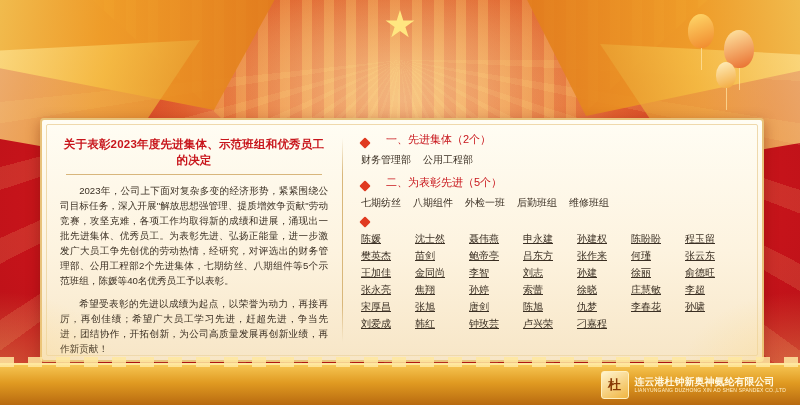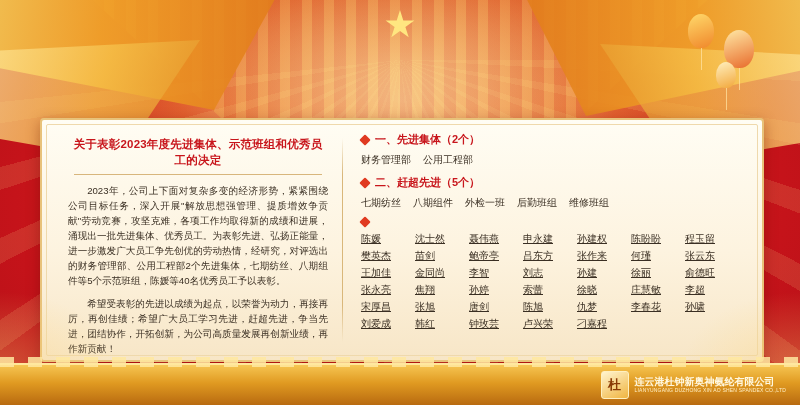--- a/index.html
+++ b/index.html
@@ -67,33 +67,33 @@
     filter:drop-shadow(0 0 6px rgba(255,220,120,.9));}
   
   .panel{
     position:absolute;left:40px;top:118px;width:720px;height:240px;
     background:linear-gradient(180deg,#fffdf4 0%,#fdf3df 55%,#f7e6c7 100%);
     border:2px solid #e8c27a;border-radius:4px;
     box-shadow:0 4px 14px rgba(90,10,0,.35);
     display:flex;
   }
   .panel:before{content:"";position:absolute;inset:4px;border:1px solid #efd9ac;border-radius:2px;pointer-events:none;}
-  .left{width:300px;padding:14px 14px 10px 26px;box-sizing:border-box;position:relative;}
+  .left{width:300px;padding:14px 14px 10px 18px;box-sizing:border-box;position:relative;}
   .divider{width:1px;background:linear-gradient(180deg,rgba(200,160,90,0),#d9b77a 18%,#d9b77a 82%,rgba(200,160,90,0));margin:18px 0;}
   .right{flex:1;padding:12px 16px 10px 18px;box-sizing:border-box;}
   .doc-title{
     color:#c8161c;font-weight:bold;font-size:11.5px;line-height:16px;
     text-align:center;margin:2px 0 6px;letter-spacing:.2px;
   }
   .doc-title-rule{height:1px;background:#d8b67c;margin:0 6px 8px;}
   .body-text{color:#3a2f23;font-size:9.6px;line-height:15px;text-align:justify;margin:0 0 8px;text-indent:2em;}
   .sign{color:#3a2f23;font-size:9.4px;line-height:15px;text-align:right;margin:0;}
   .sign.date{margin-top:2px;}
   .sec{margin-bottom:7px;}
-  .sec-head{display:flex;align-items:center;gap:6px;color:#c8161c;font-weight:bold;font-size:11px;margin-bottom:4px;}
+  .sec-head{display:flex;align-items:flex-end;gap:17px;color:#c8161c;font-weight:normal;font-size:11px;margin-bottom:4px;}
   .bullet{width:8px;height:8px;background:#e03a20;transform:rotate(45deg);border-radius:1px;flex:none;}
   .names{display:flex;flex-wrap:wrap;color:#3a2f23;font-size:10px;line-height:17px;}
   .names span{margin-right:12px;white-space:nowrap;}
   .names.grid6 span{width:52px;margin-right:2px;text-decoration:underline;}
   
   .goldbar{position:absolute;left:0;right:0;bottom:0;height:40px;
     background:linear-gradient(180deg,#f6c552 0%,#e09a21 45%,#b86a10 100%);
     border-top:2px solid #ffe79a;}
   .goldbar:before{content:"";position:absolute;left:0;right:0;top:-8px;height:10px;
     background:repeating-linear-gradient(90deg,rgba(255,232,160,.85) 0 14px,rgba(255,232,160,0) 14px 28px);}
@@ -150,21 +150,21 @@
         </div>
         <div class="names">
           <span>财务管理部</span>
           <span>公用工程部</span>
         </div>
       </div>
 
       <div class="sec">
         <div class="sec-head">
           <span class="bullet"></span>
-          <span>二、赶超先进（5个）</span>
+          <span>二、为表彰先进（5个）</span>
         </div>
         <div class="names">
           <span>七期纺丝</span>
           <span>八期组件</span>
           <span>外检一班</span>
           <span>后勤班组</span>
           <span>维修班组</span>
         </div>
       </div>
 

